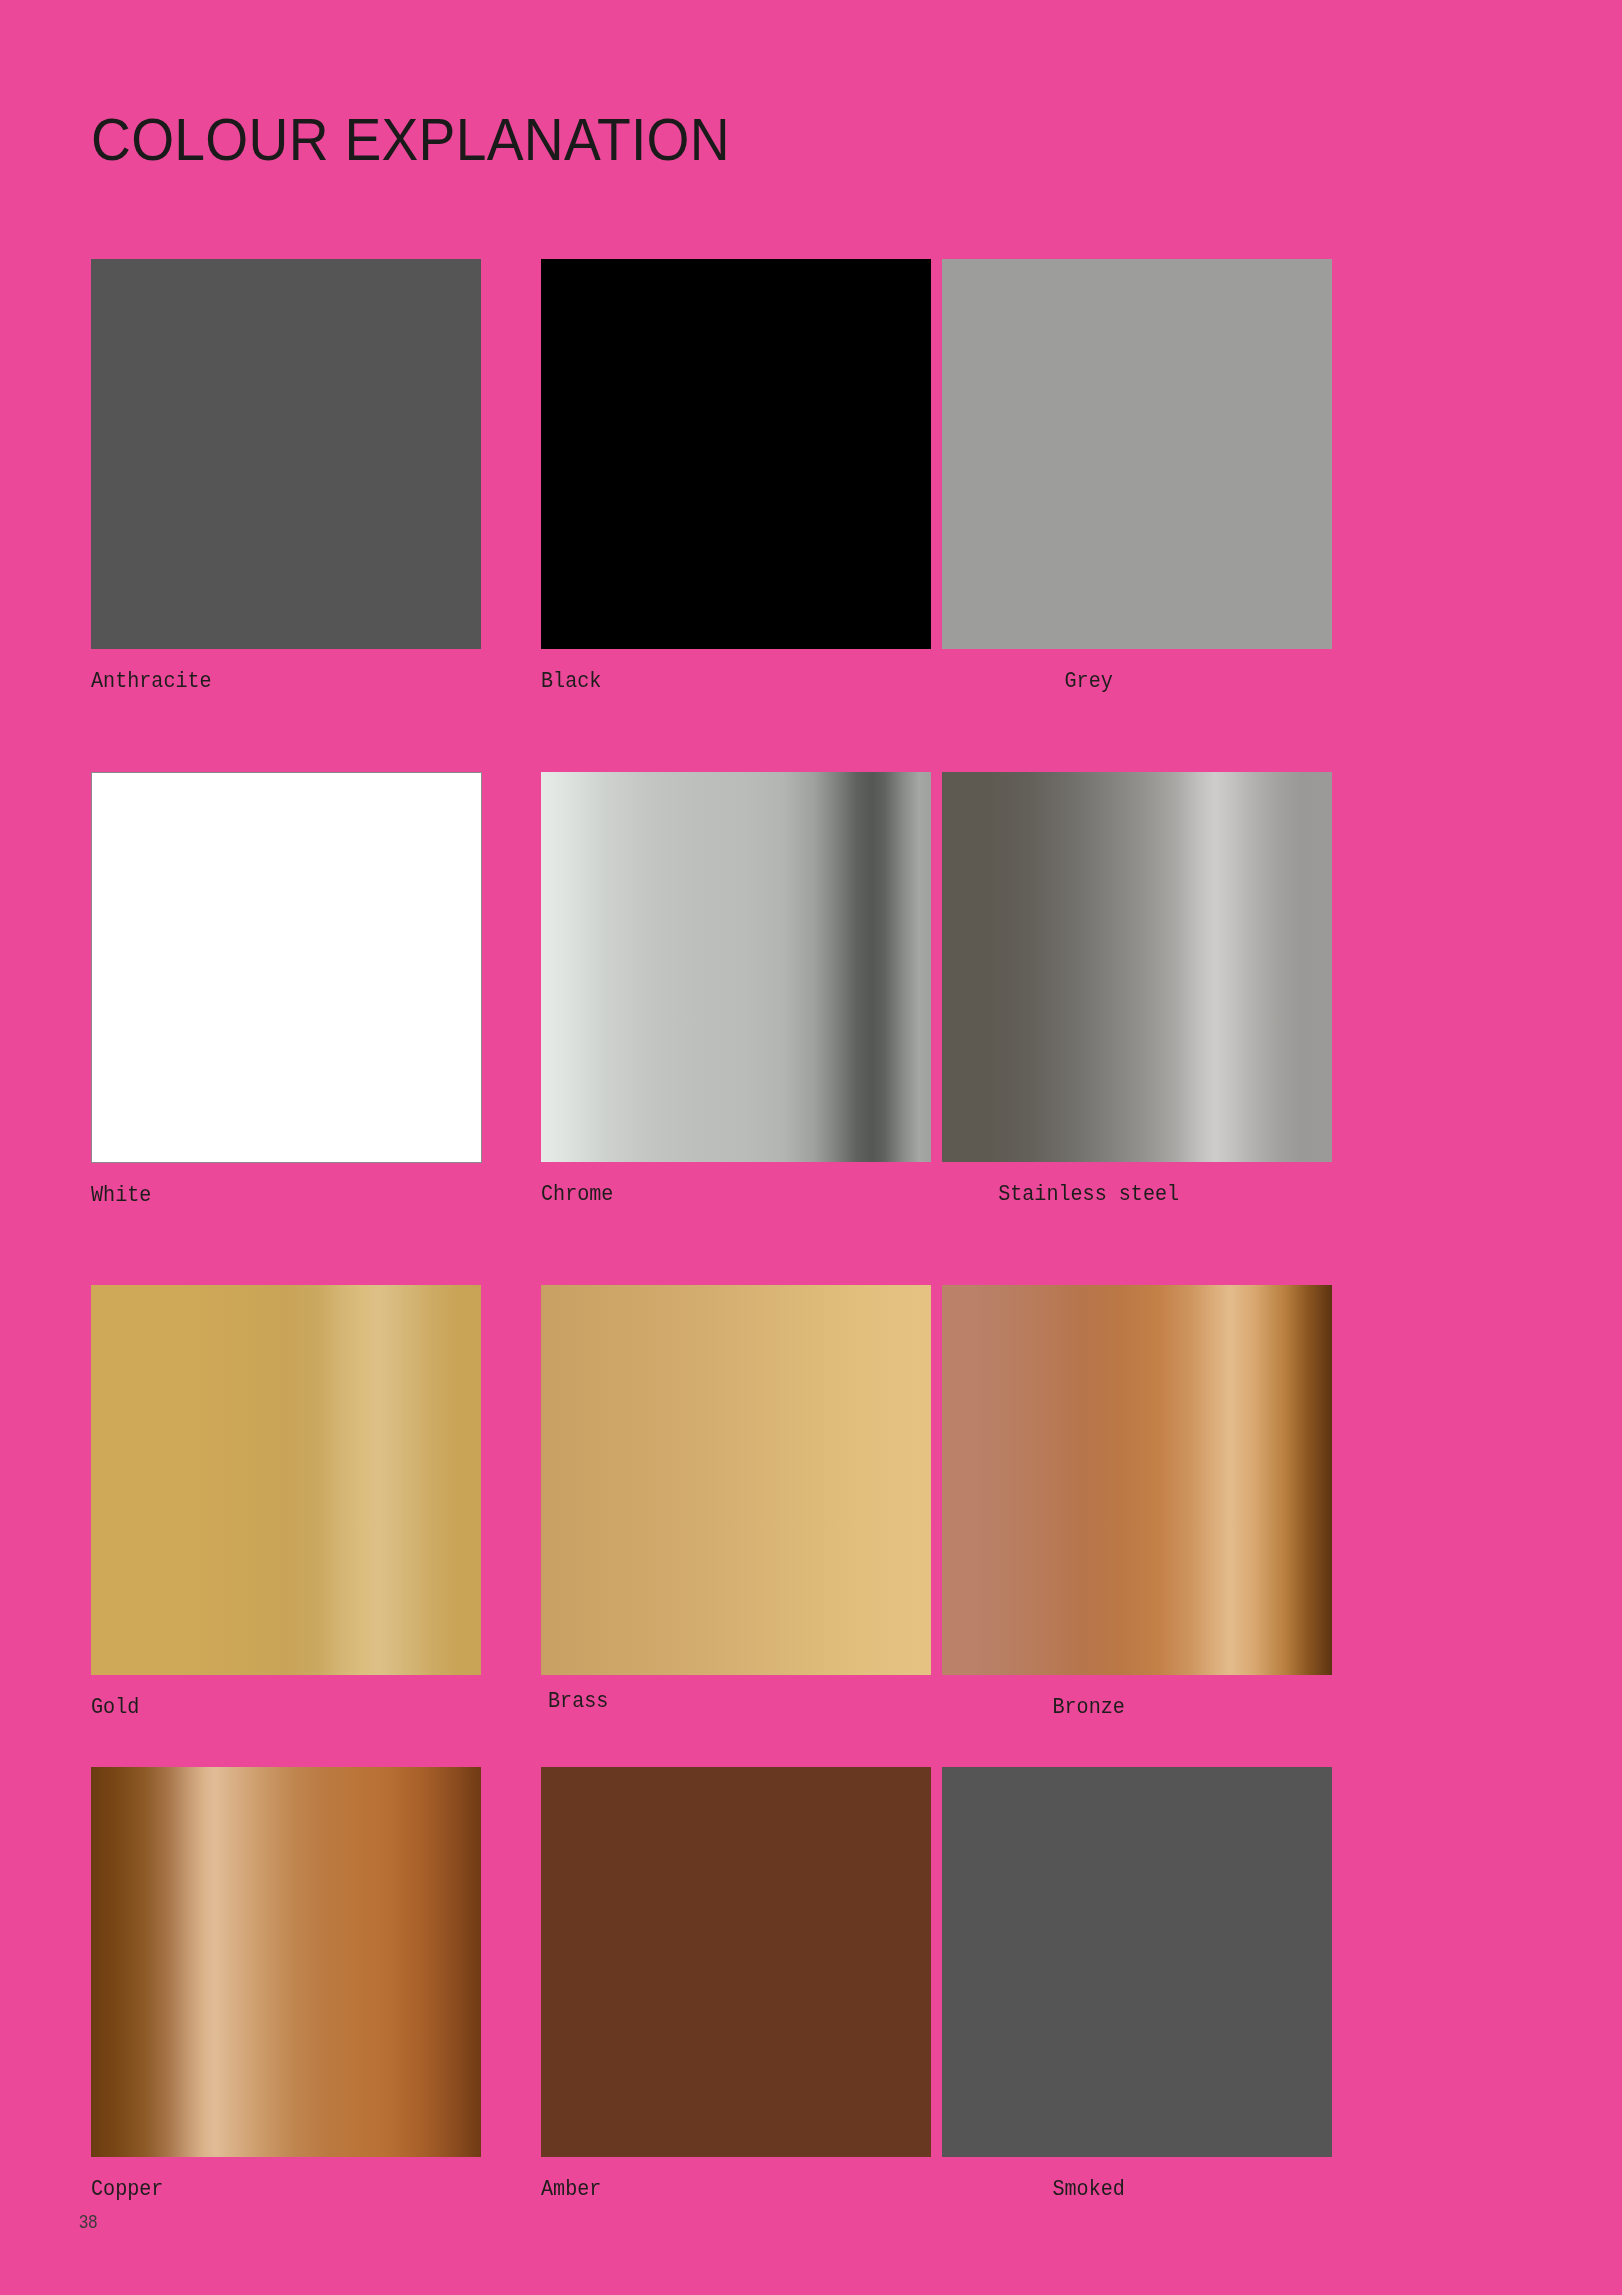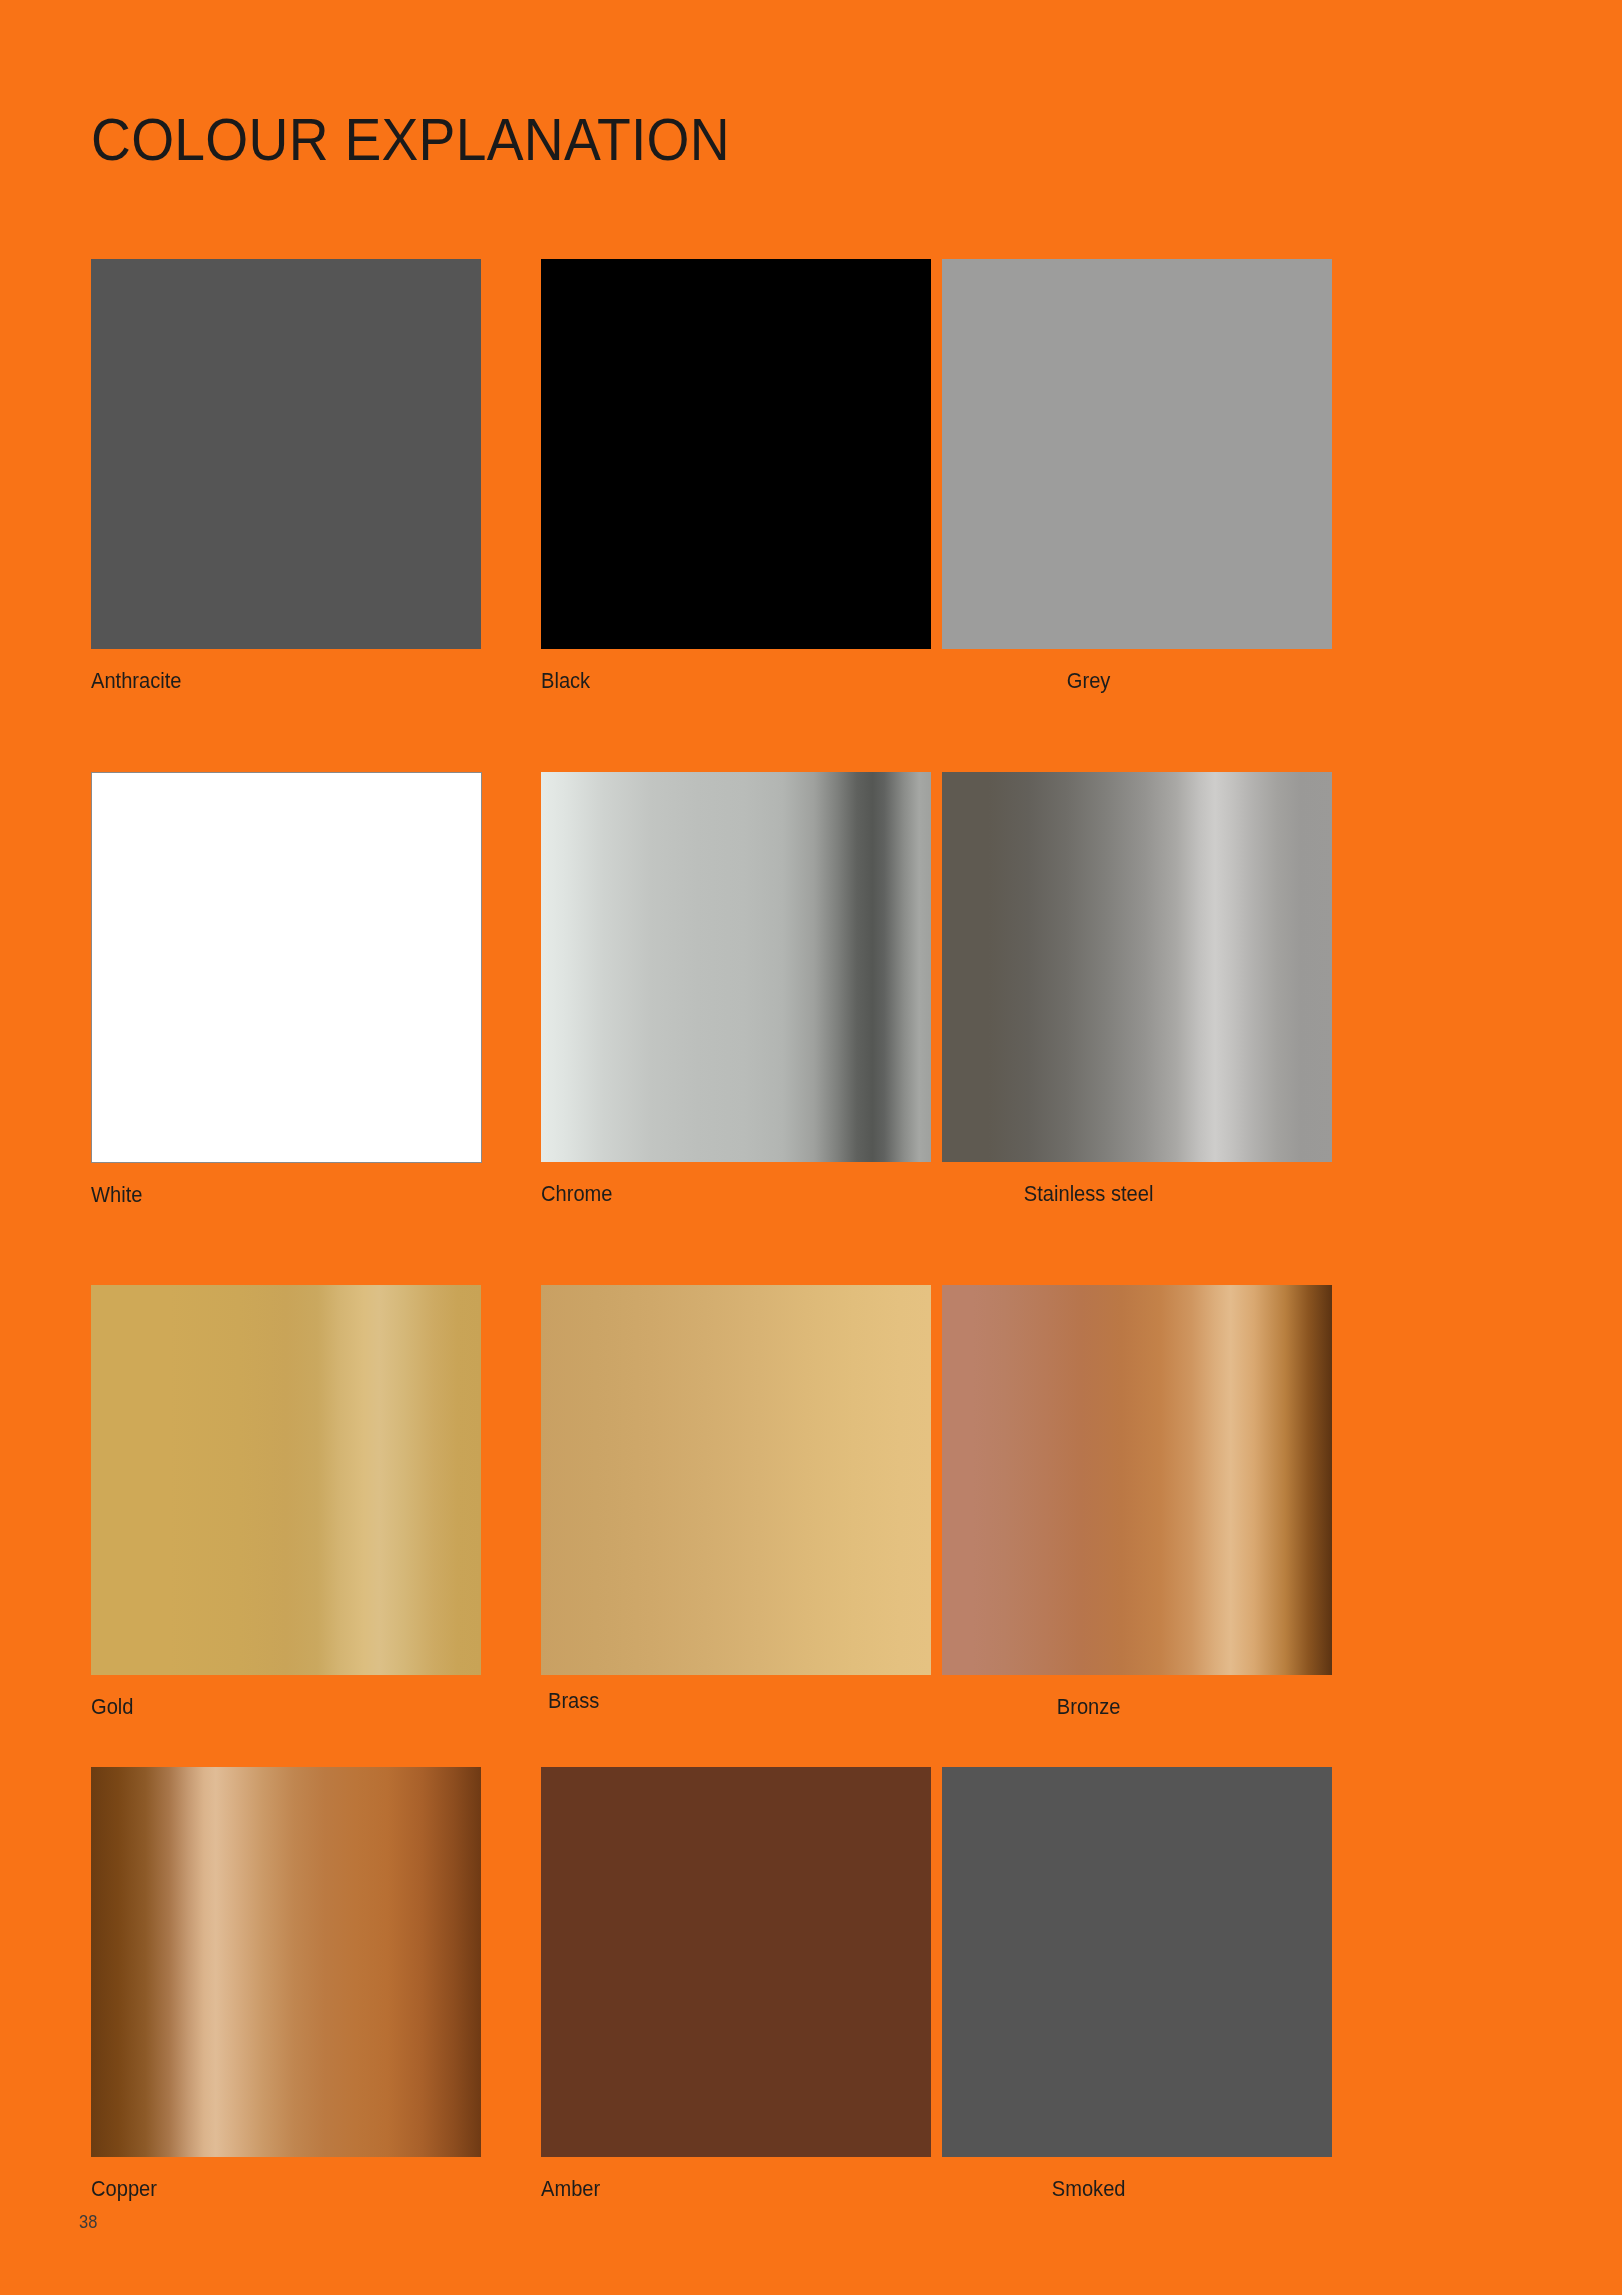--- a/index.html
+++ b/index.html
@@ -12,21 +12,21 @@
     height: 2295px;
     font-family: "Liberation Sans", "DejaVu Sans", sans-serif;
     -webkit-font-smoothing: antialiased;
     position: relative;
     overflow: hidden;
   }
 
   .page {
     position: absolute;
     inset: 0;
-    background: #f97316;
+    background: #ec4899;
   }
 
   
   .page-title {
     position: absolute;
     left: 91px;
     top: 70px;
     font-size: 60px;
     line-height: 1.0;
     font-weight: 300;
@@ -41,20 +41,21 @@
   .swatch-grid {
     position: absolute;
     left: 91px;
     top: 259px;
     width: 1241px;
   }
 
   .swatch-cell {
     position: absolute;
     width: 312px;
+    font-family: Liberation Mono, monospace;
   }
   .col-0 { left: 0px; }
   .col-1 { left: 426px; padding-left: 24px; }
   .col-2 { left: 851px; text-align: center; }
 
   .swatch-chip {
     width: 390px;
     height: 390px;
     display: block;
   }

